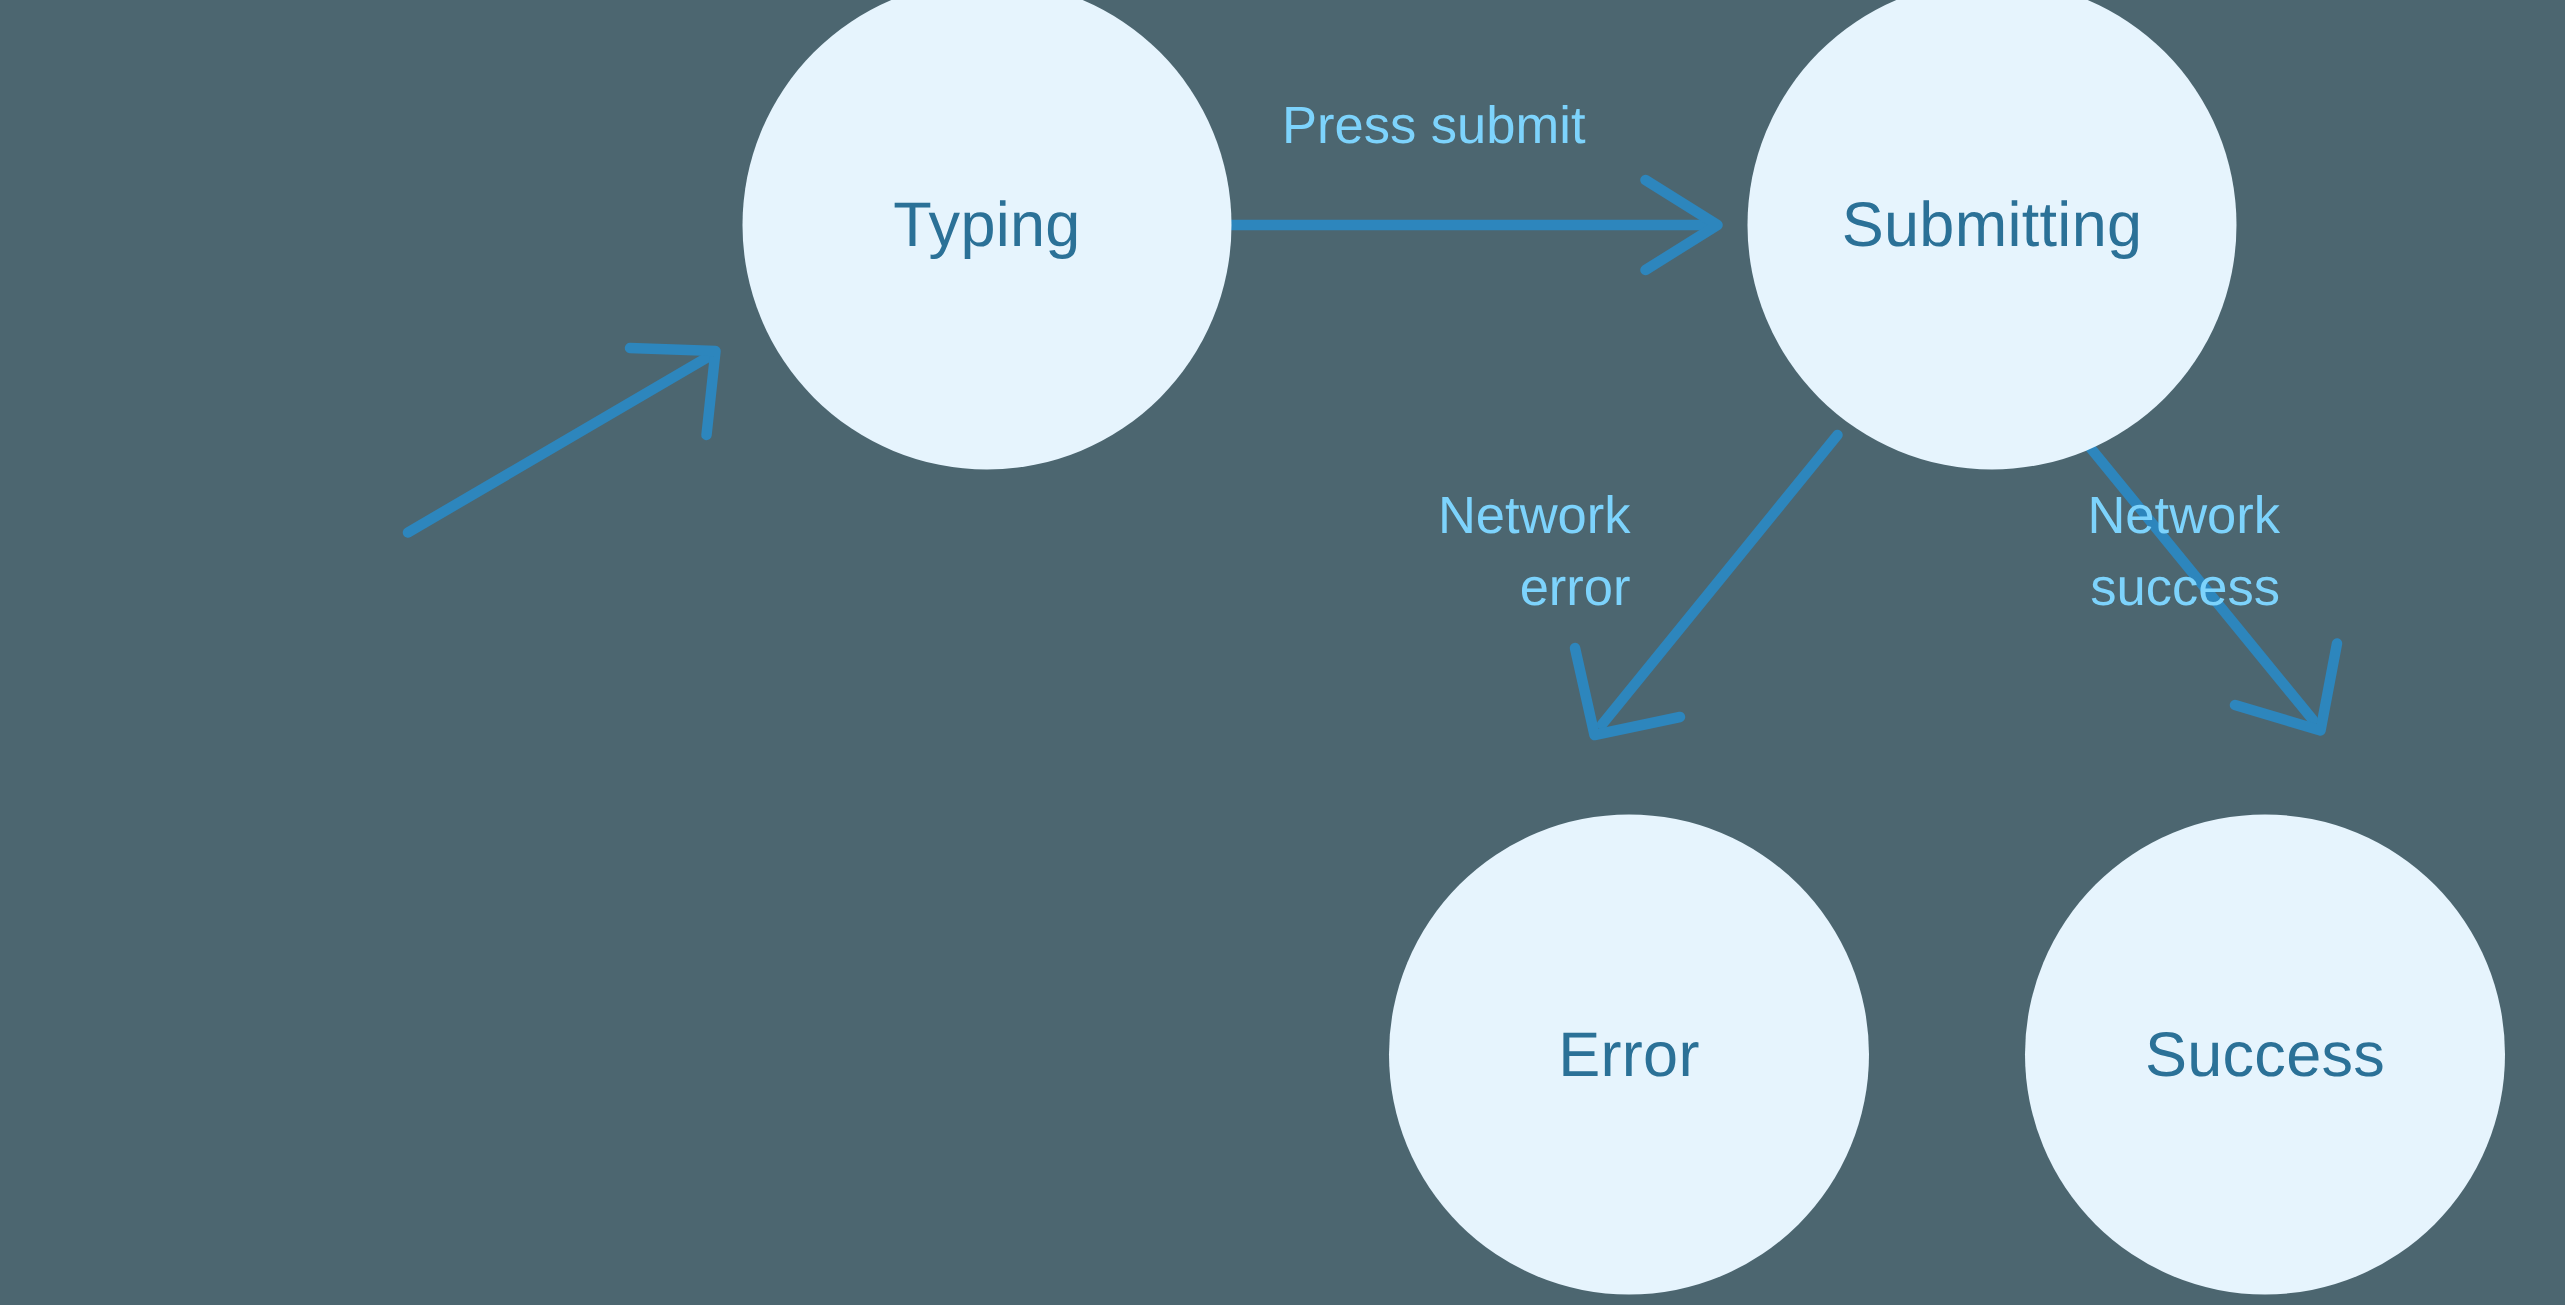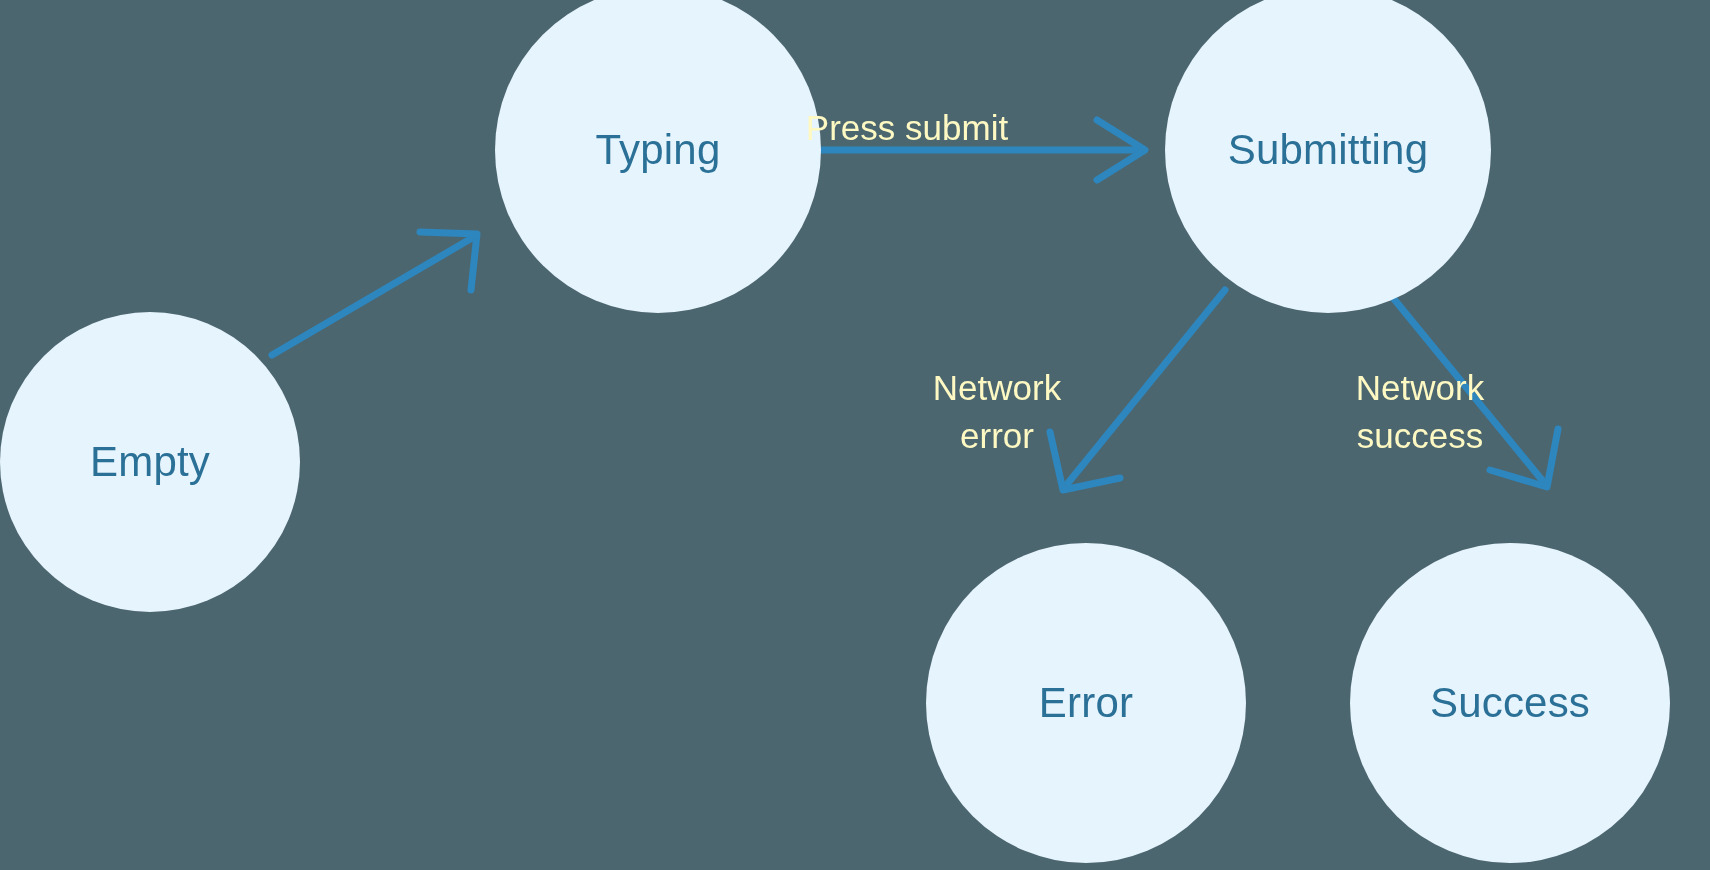--- a/index.html
+++ b/index.html
@@ -31,26 +31,25 @@
   }
   .node-label {
     font-size: 42px;
     color: #2b7197;
     letter-spacing: 0.2px;
     white-space: nowrap;
     line-height: 1;
   }
   .edge-label {
     position: absolute;
-    color: #fef9c3;
+    color: #7dd3fc;
     font-size: 35px;
     line-height: 1.38;
     white-space: pre-line;
-    text-align: center;
-    margin-top: 44px;
+    text-align: right;
   }
 </style>
 </head>
 <body>
 
 <div id="stage">
 
   <svg id="edge-layer" viewBox="0 0 1710 870">
     <g fill="none" stroke="#2d86bd" stroke-width="7" stroke-linecap="round" stroke-linejoin="round">
 
@@ -70,23 +69,20 @@
       </g>
 
       <g>
         <line x1="1385" y1="288" x2="1542" y2="480"></line>
         <polyline points="1490,470 1547,487 1558,429"></polyline>
       </g>
 
     </g>
   </svg>
 
-  <div class="node" style="left:0px; top:312px; width:300px; height:300px;">
-    <span class="node-label">Empty</span>
-  </div>
 
   <div class="node" style="left:495px; top:-13px; width:326px; height:326px;">
     <span class="node-label">Typing</span>
   </div>
 
   <div class="node" style="left:1165px; top:-13px; width:326px; height:326px;">
     <span class="node-label">Submitting</span>
   </div>
 
   <div class="node" style="left:926px; top:543px; width:320px; height:320px;">

